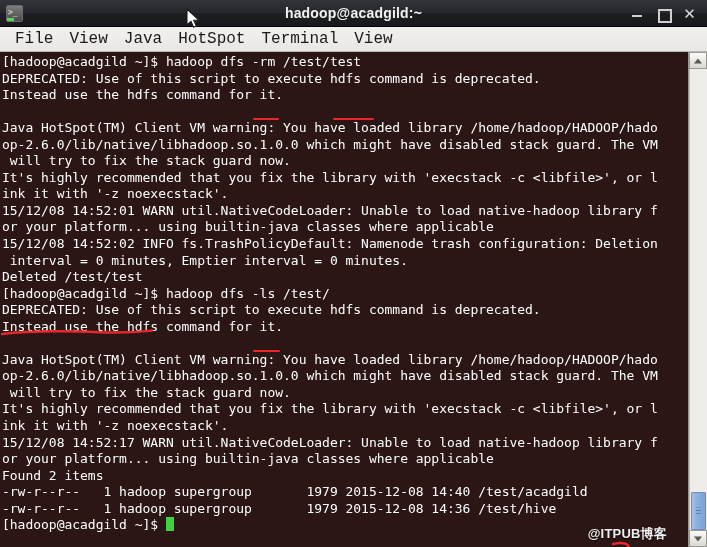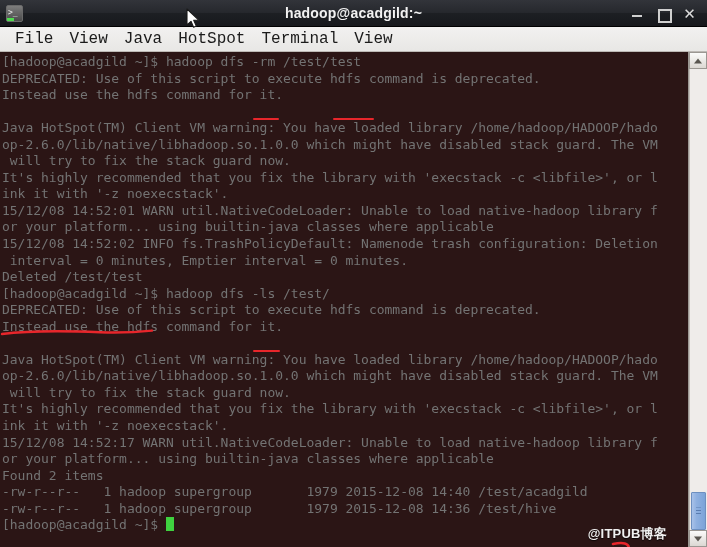--- a/index.html
+++ b/index.html
@@ -117,21 +117,21 @@
     position: relative;
     flex: 1 1 auto;
     background: #2b1515;
     padding: 2px 0 0 2px;
     overflow: hidden;
   }
   #screen {
     font-family: "DejaVu Sans Mono", monospace;
     font-size: 13px;
     line-height: 16.55px;
-    color: #737373;
+    color: #ffffff;
     white-space: pre;
     letter-spacing: -0.02px;
   }
   .line { height: 16.55px; }
 
   
   #scrollbar {
     flex: 0 0 19px;
     width: 19px;
     background: #dedad5;

